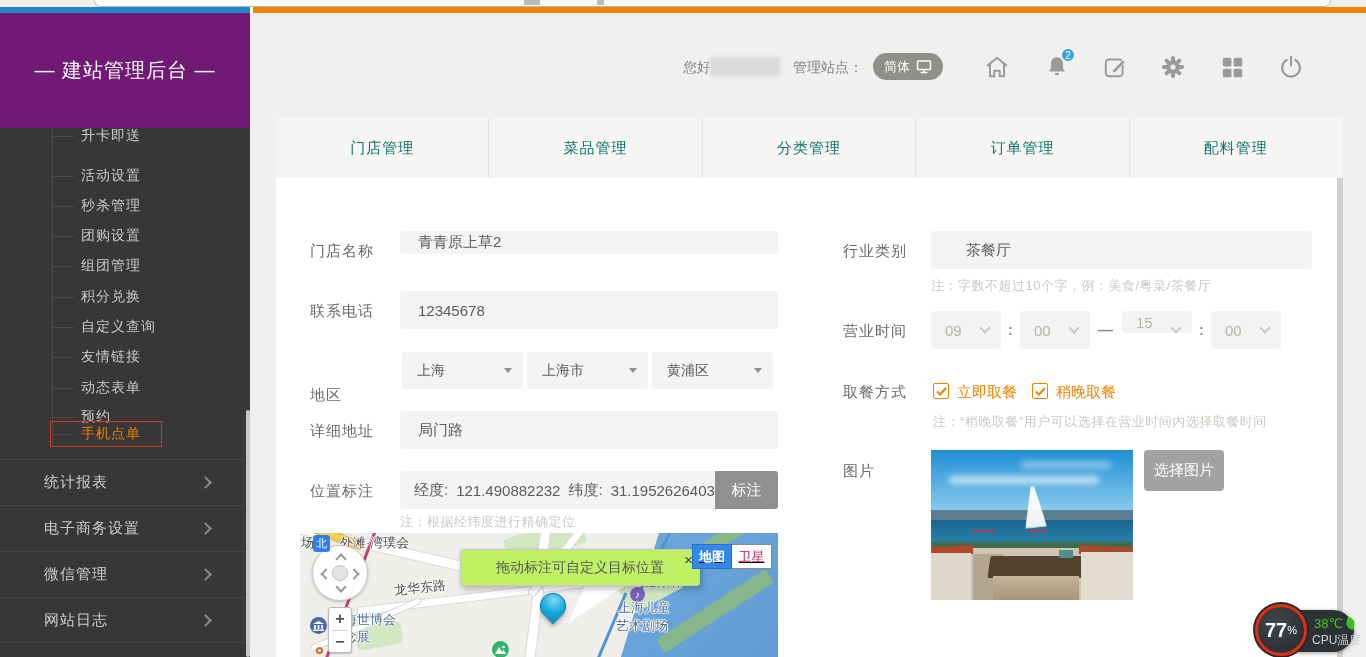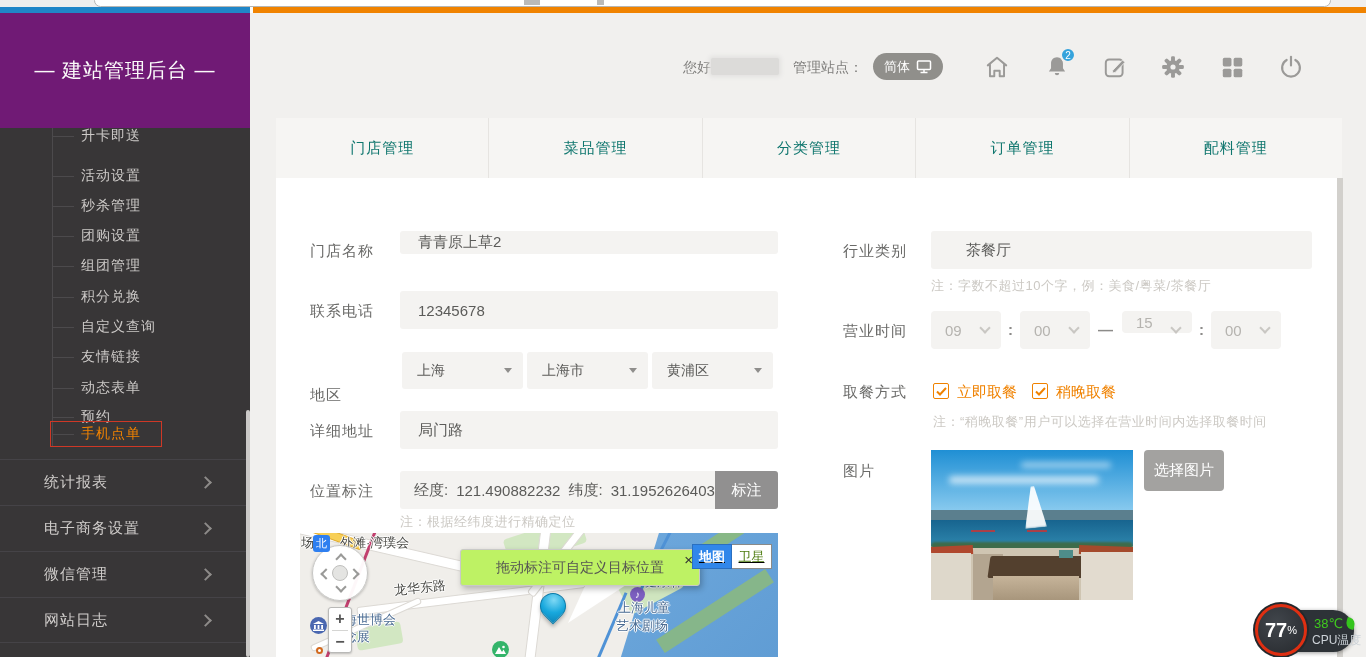--- a/index.html
+++ b/index.html
@@ -79,21 +79,21 @@
   .pan-center { position:absolute; left:19px; top:19px; width:16px; height:16px; background:#e4e4e2; border:1px solid #c0c0be; border-radius:50%; }
   .zoom-ctl { left:28px; top:74px; width:24px; height:46px; background:#fff; border:1px solid #b9b9b7; border-radius:3px; box-shadow:0 1px 2px rgba(0,0,0,.2); }
   .zoom-btn { width:22px; height:22px; display:flex; align-items:center; justify-content:center; color:#555; font-size:16px; font-weight:bold; cursor:pointer; }
   .zoom-div { width:16px; height:1px; background:#d5d5d3; margin:0 auto; }
   .tooltip { left:160px; top:16px; width:240px; height:37px; background:#bef264; border:1px solid #c9c9c7; border-radius:3px; box-shadow:2px 3px 6px rgba(0,0,0,.25); display:flex; align-items:center; justify-content:center; color:#555553; font-size:14px; z-index:5; }
   .tooltip-close { position:absolute; right:-14px; top:-4px; color:#333; font-size:15px; cursor:pointer; }
   .tooltip-tail { left:268px; top:52px; width:58px; height:38px; background:#fff; clip-path:polygon(30% 0,100% 0,0 100%); filter:drop-shadow(2px 2px 2px rgba(0,0,0,.2)); z-index:4; }
   .pin { left:240px; top:60px; width:26px; height:26px; background:radial-gradient(circle at 35% 30%, #7fd9f5, #18a8dd 55%, #0d86ba); border:1px solid #0a7aa8; border-radius:50% 50% 0 50%; transform:rotate(45deg); z-index:6; box-shadow:2px 2px 4px rgba(0,0,0,.25); }
   .maptype { left:392px; top:11px; display:flex; z-index:5;text-decoration:underline; }
   .mt-map { width:40px; height:25px; background:#3187ea; border:1px solid #2a6fc0; color:#fff; font-weight:bold; font-size:13px; display:flex; align-items:center; justify-content:center; cursor:pointer; }
-  .mt-sat { width:40px; height:25px; background:#fff; border:1px solid #8a8a88; border-left:none; color:#4d7c0f; font-size:13px; display:flex; align-items:center; justify-content:center; cursor:pointer; }
+  .mt-sat { width:40px; height:25px; background:#fff; border:1px solid #8a8a88; border-left:none; color:#be185d; font-size:13px; display:flex; align-items:center; justify-content:center; cursor:pointer; }
   .compass { left:13px; top:2px; width:17px; height:17px; background:#2e7ff0; border-radius:3px; color:#fff; font-size:11px; display:flex; align-items:center; justify-content:center; z-index:3; }
   .micon { border-radius:50%; display:flex; align-items:center; justify-content:center; color:#fff; }
 
   
   .cpu-pill { left:1268px; top:610px; width:86px; height:42px; background:#2d3237; border-radius:21px; box-shadow:0 1px 4px rgba(0,0,0,.4); }
   .cpu-circle { left:1253px; top:602px; width:56px; height:56px; background:#24282c; border-radius:50%; z-index:2; }
   .cpu-ring { position:absolute; left:2px; top:2px; width:52px; height:52px; border:3px solid #df2f12; border-radius:50%; background:radial-gradient(circle at 40% 35%, #41464c, #26292d); display:flex; align-items:center; justify-content:center; color:#fff; }
   .cpu-num { font-size:20px; font-weight:bold; }
   .cpu-pct { font-size:11px; }
   .cpu-temp { left:1314px; top:616px; color:#3fca1e; font-size:13px; display:flex; align-items:center; gap:3px; z-index:3; }

